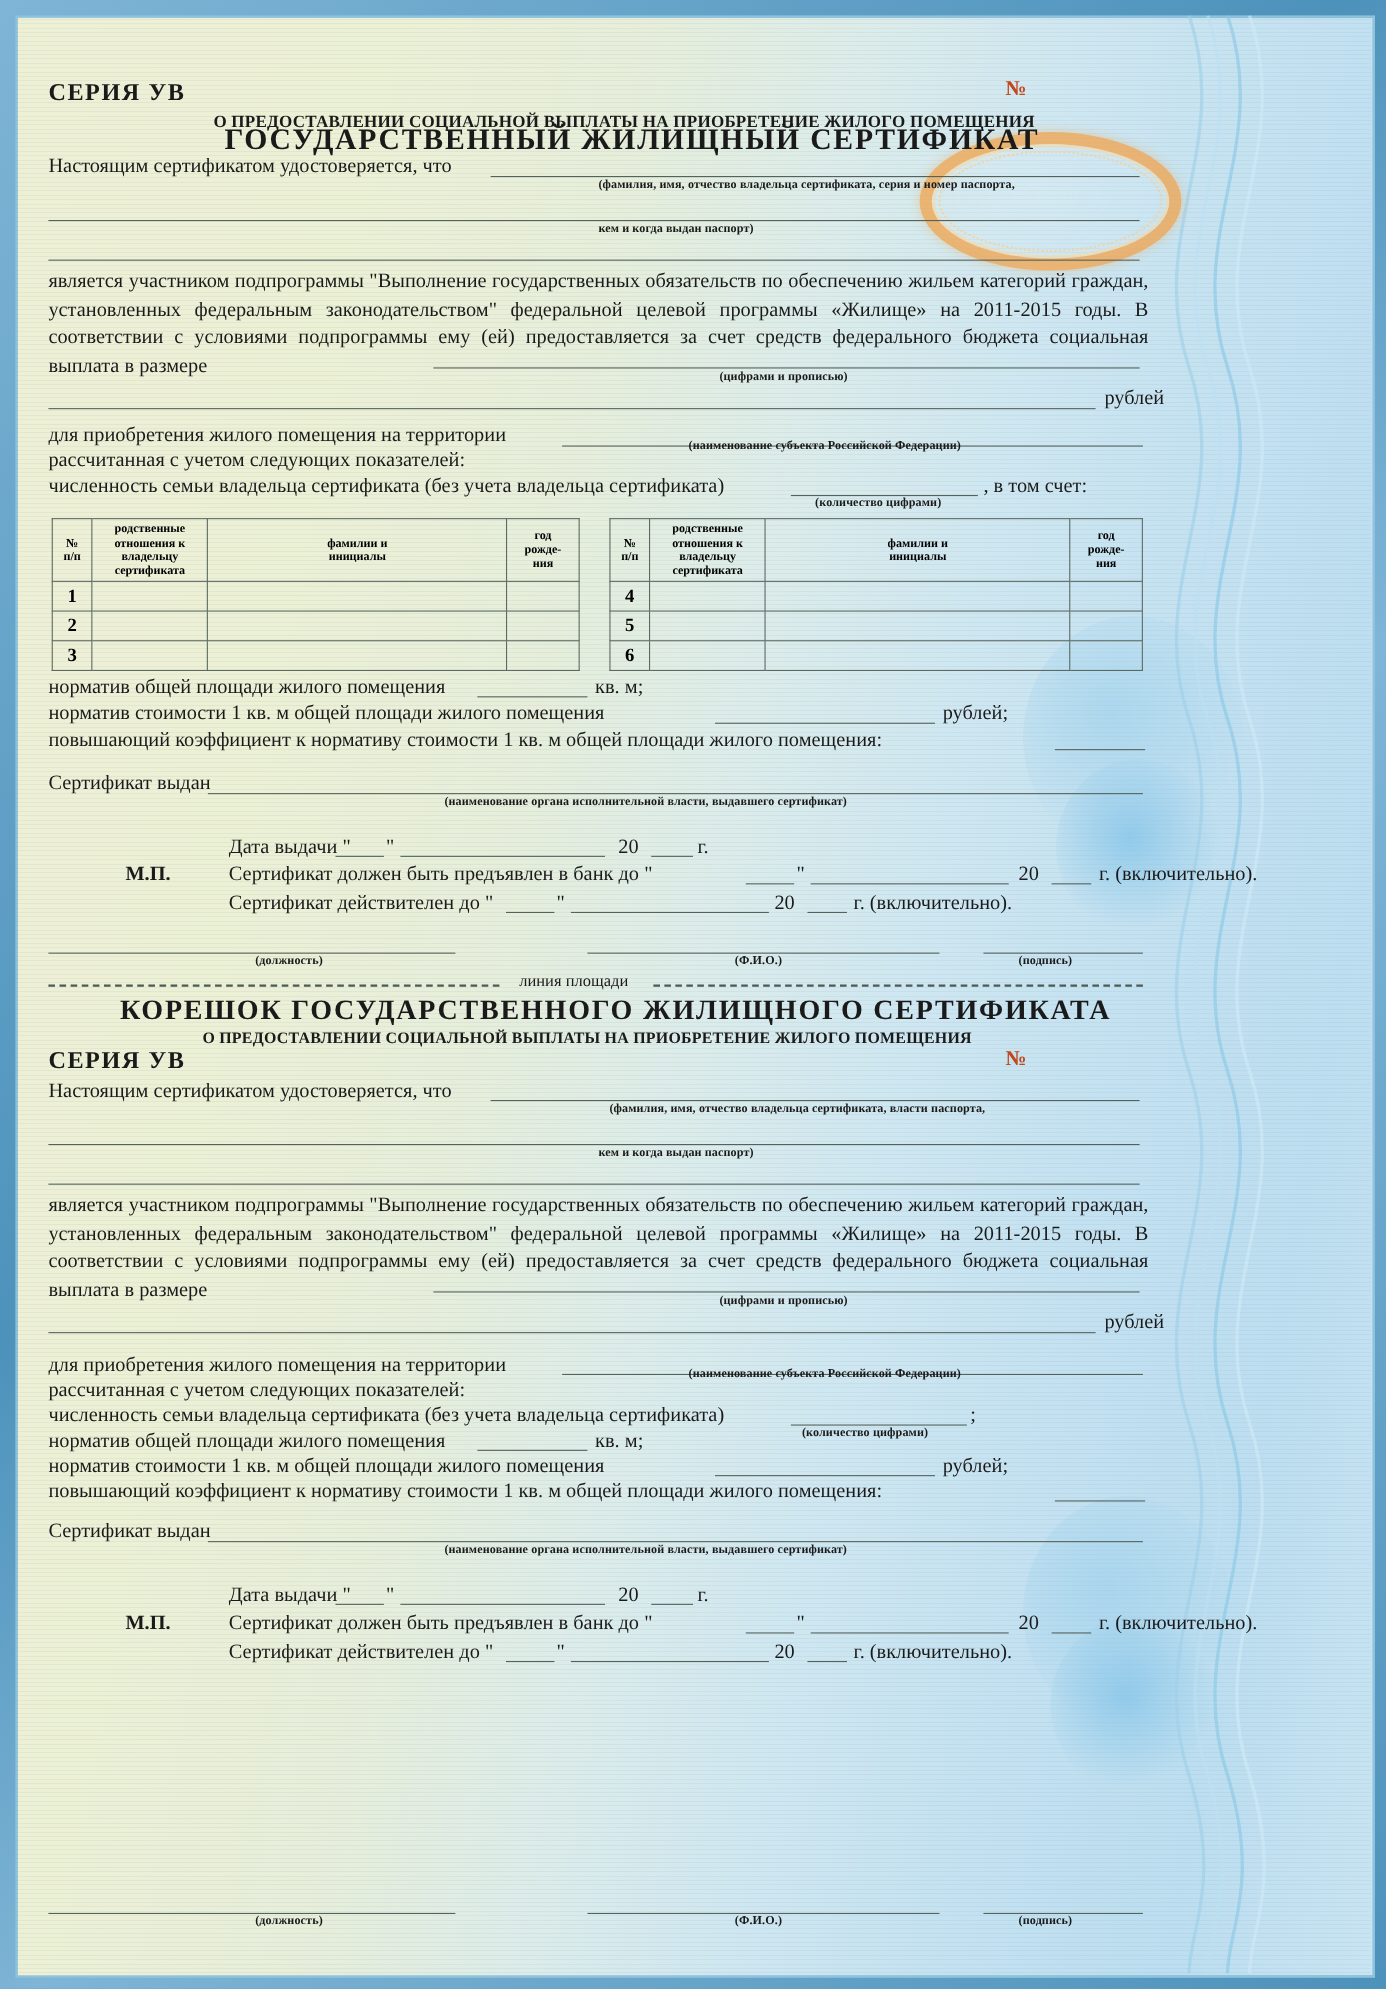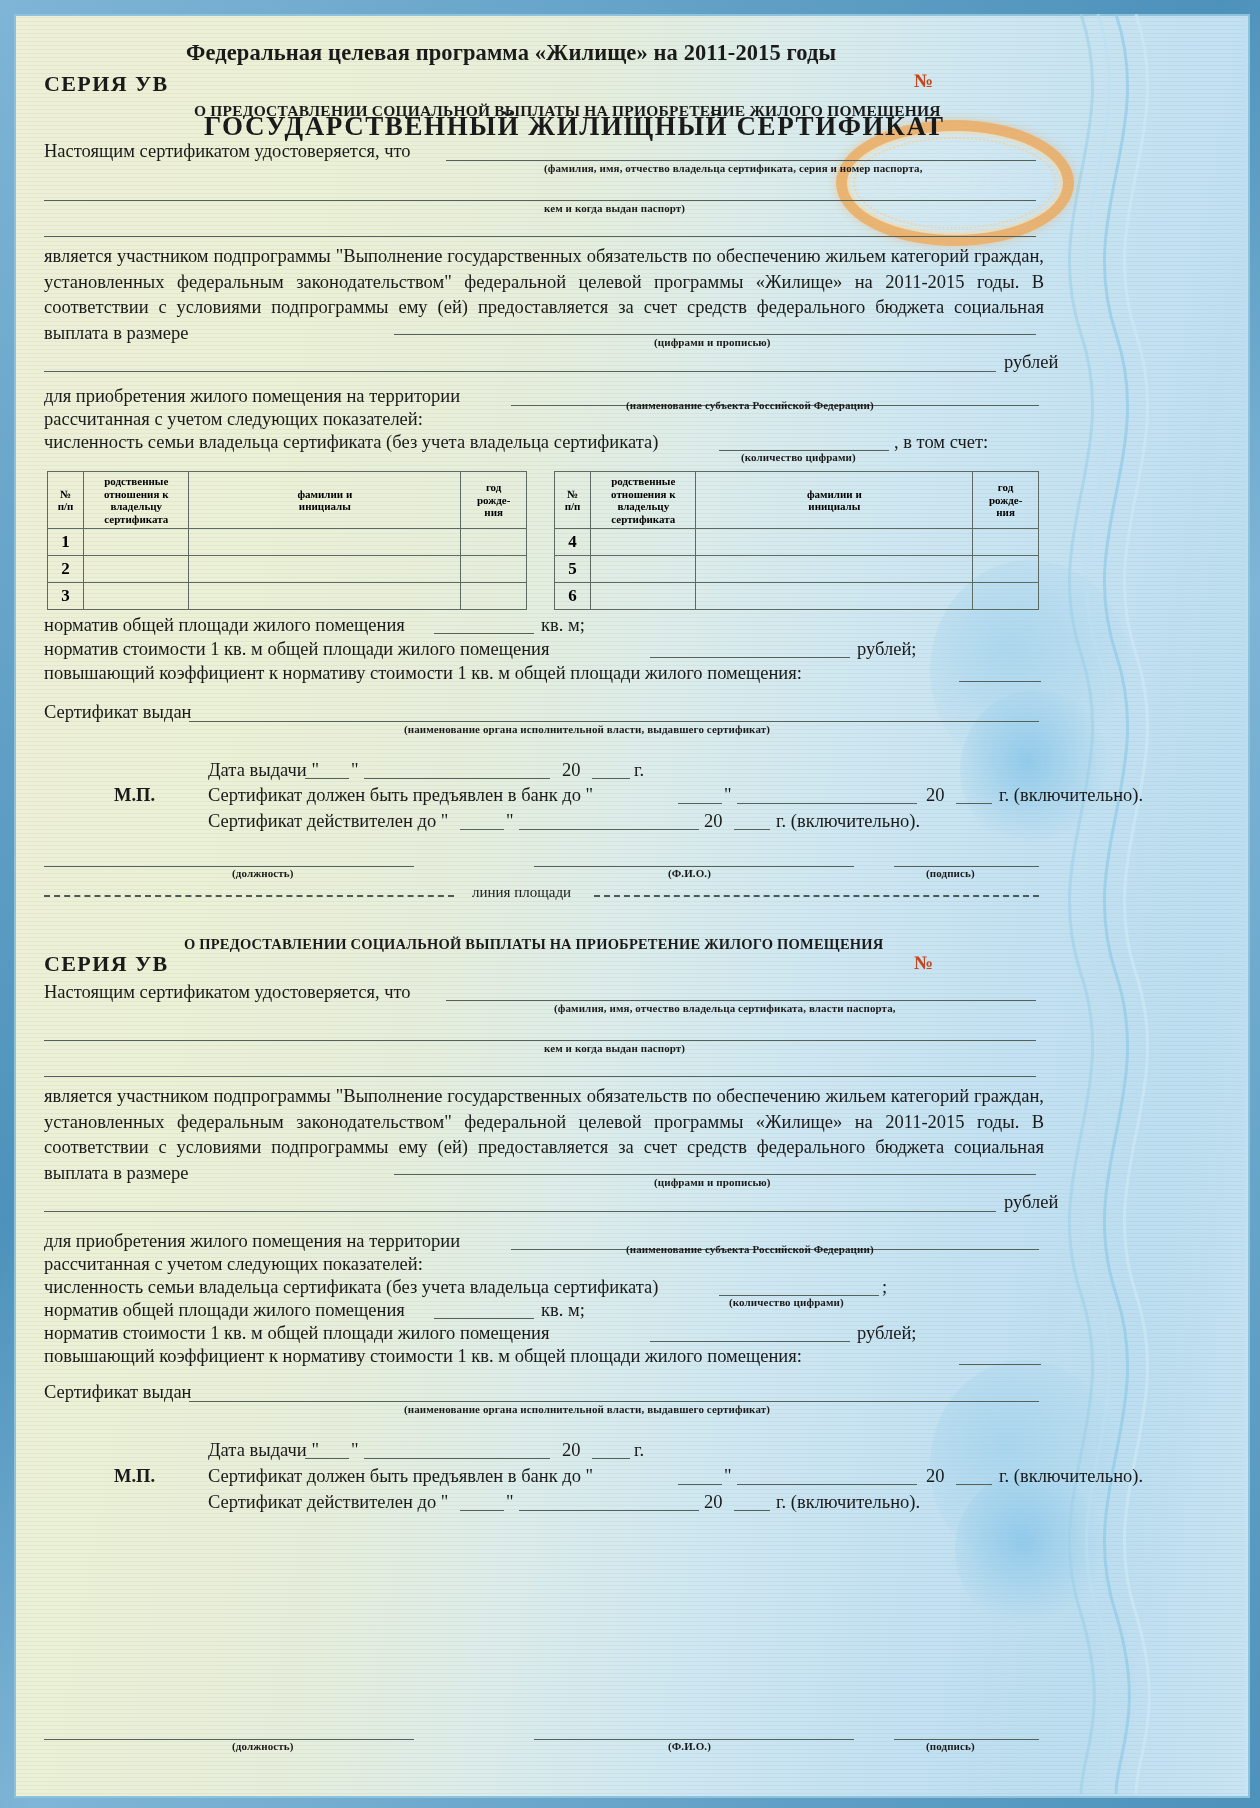--- a/index.html
+++ b/index.html
@@ -99,21 +99,20 @@
       <path d="M112 0 C152 120 72 200 112 320 C152 440 72 520 112 640 C152 760 72 840 112 960 C152 1080 72 1160 112 1280 C152 1400 72 1480 112 1600 C142 1700 112 1740 112 1780" stroke="#bde0f2"></path>
       <path d="M130 0 C170 120 90 200 130 320 C170 440 90 520 130 640 C170 760 90 840 130 960 C170 1080 90 1160 130 1280 C170 1400 90 1480 130 1600 C160 1700 130 1740 130 1780" stroke="#8cc8e6"></path>
       <path d="M150 0 C190 120 110 200 150 320 C190 440 110 520 150 640 C190 760 110 840 150 960 C190 1080 110 1160 150 1280 C190 1400 110 1480 150 1600 C180 1700 150 1740 150 1780" stroke="#cfeaf7"></path>
     </g>
   </svg>
 
   <div class="holo"></div>
 
   <div class="page">
 
-    <div class="t ttl1" style="left:172px;top:26px;">Федеральная целевая программа «Жилище» на 2011-2015 годы</div>
     <div class="t serie" style="left:30px;top:57px;">СЕРИЯ  УВ</div>
     <div class="t ttl2" style="left:190px;top:53px;margin-top:44px;">ГОСУДАРСТВЕННЫЙ ЖИЛИЩНЫЙ СЕРТИФИКАТ</div>
     <div class="t nom" style="left:900px;top:56px;">№</div>
     <div class="t ttl3" style="left:180px;top:88px;">О ПРЕДОСТАВЛЕНИИ СОЦИАЛЬНОЙ ВЫПЛАТЫ НА ПРИОБРЕТЕНИЕ ЖИЛОГО ПОМЕЩЕНИЯ</div>
 
     <div class="t body" style="left:30px;top:127px;">Настоящим сертификатом удостоверяется, что</div>
     <div class="rule" style="left:432px;top:146px;width:590px;"></div>
     <div class="t small" style="left:530px;top:148px;">(фамилия, имя, отчество владельца сертификата, серия и номер паспорта,</div>
 
     <div class="rule" style="left:30px;top:186px;width:992px;"></div>
@@ -271,20 +270,21 @@
     <div class="t small" style="left:218px;top:853px;">(должность)</div>
     <div class="rule" style="left:520px;top:852px;width:320px;"></div>
     <div class="t small" style="left:654px;top:853px;">(Ф.И.О.)</div>
     <div class="rule" style="left:880px;top:852px;width:145px;"></div>
     <div class="t small" style="left:912px;top:853px;">(подпись)</div>
 
     <div class="dashline" style="left:30px;top:881px;width:410px;"></div>
     <div class="t cutlabel" style="left:450px;top:870px;">линия площади</div>
     <div class="dashline" style="left:580px;top:881px;width:445px;"></div>
 
+    <div class="t ttl2" style="left:95px;top:889px;font-size:25.5px;">КОРЕШОК ГОСУДАРСТВЕННОГО ЖИЛИЩНОГО СЕРТИФИКАТА</div>
     <div class="t ttl3" style="left:170px;top:922px;font-size:14.5px;">О ПРЕДОСТАВЛЕНИИ СОЦИАЛЬНОЙ ВЫПЛАТЫ НА ПРИОБРЕТЕНИЕ ЖИЛОГО ПОМЕЩЕНИЯ</div>
     <div class="t serie" style="left:30px;top:937px;">СЕРИЯ  УВ</div>
     <div class="t nom" style="left:900px;top:938px;">№</div>
 
     <div class="t body" style="left:30px;top:968px;">Настоящим сертификатом удостоверяется, что</div>
     <div class="rule" style="left:432px;top:986px;width:590px;"></div>
     <div class="t small" style="left:540px;top:988px;">(фамилия, имя, отчество владельца сертификата, власти паспорта,</div>
 
     <div class="rule" style="left:30px;top:1026px;width:992px;"></div>
     <div class="t small" style="left:530px;top:1028px;">кем и когда выдан паспорт)</div>

